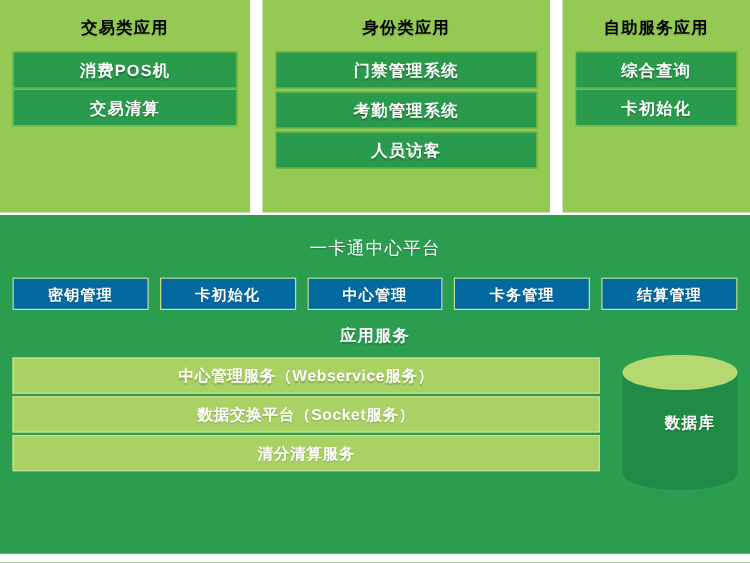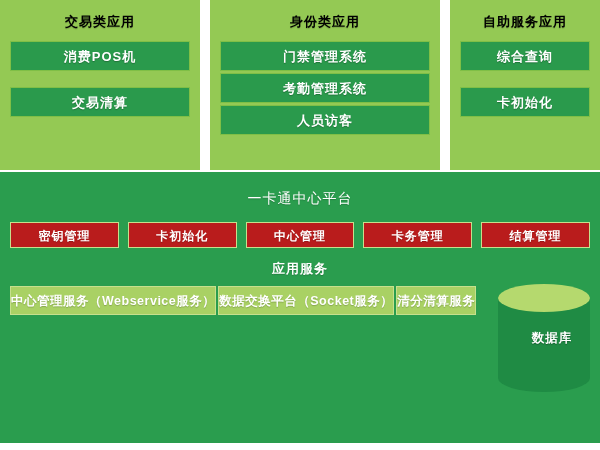--- a/index.html
+++ b/index.html
@@ -28,21 +28,21 @@
   .panel-title{
     color:#000000;
     font-size:13px;font-weight:bold;
     letter-spacing:1px;
     margin:7px 0 10px 0;
     text-shadow:0 1px 1px rgba(0,0,0,.18);
     white-space:nowrap;
   }
   .panel-items{width:100%;display:flex;flex-direction:column;}
   .panel-items.tight{gap:2px;}
-  .panel-items.loose{gap:16px;}
+  .panel-items.loose{gap:0;}
   .app-box{
     background:#2a9a4c;
     border:1px solid #7fbf46;
     color:#ffffff;
     font-size:13px;font-weight:bold;
     letter-spacing:1px;
     text-align:center;
     line-height:30px;
     height:30px;
     box-sizing:border-box;
@@ -64,21 +64,21 @@
     text-align:center;
     padding-top:18px;
     text-shadow:0 1px 1px rgba(0,0,0,.2);
   }
   .module-row{
     display:flex;gap:9px;
     margin-top:14px;
   }
   .module-box{
     flex:1;
-    background:#b91c1c;
+    background:#0369a1;
     border:1px solid #c6e08d;
     color:#ffffff;
     font-size:12px;font-weight:bold;
     letter-spacing:1px;
     text-align:center;
     line-height:26px;height:26px;
     box-sizing:border-box;
     text-shadow:0 1px 1px rgba(0,0,0,.2);
     white-space:nowrap;
   }
@@ -92,21 +92,21 @@
   .services-title{
     color:#ffffff;
     font-size:13px;font-weight:bold;
     letter-spacing:1px;
     text-align:center;
     margin-bottom:8px;
     text-shadow:0 1px 1px rgba(0,0,0,.2);
   }
   .services-col{
     width:470px;
-    display:flex;flex-direction:row;gap:2px;
+    display:flex;flex-direction:column;gap:2px;
   }
   .service-box{
     background:#a9d164;
     border:1px solid #c6e08d;
     color:#ffffff;
     font-size:12.5px;font-weight:bold;
     letter-spacing:.5px;
     text-align:center;
     line-height:29px;height:29px;
     box-sizing:border-box;

